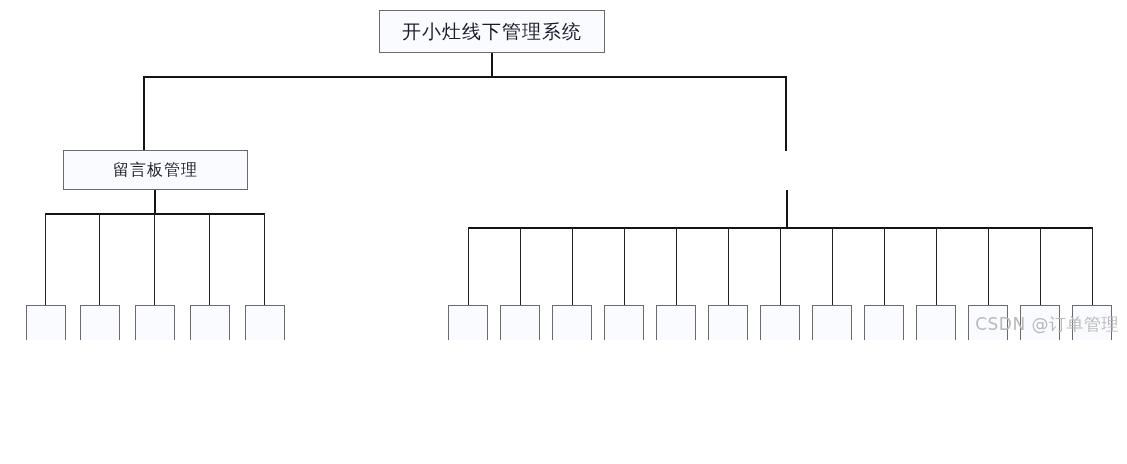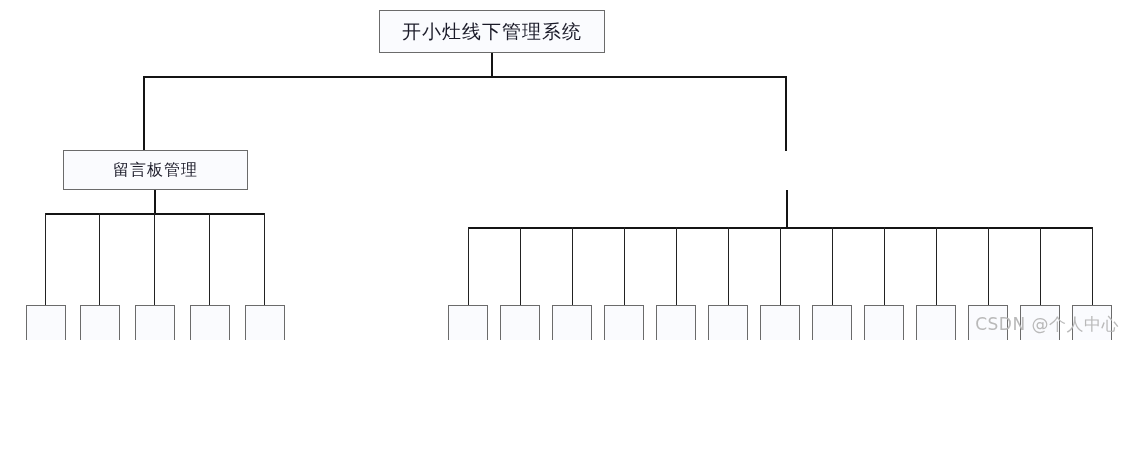--- a/index.html
+++ b/index.html
@@ -167,15 +167,15 @@
   <div class="node leaf" style="left:968px;  top:305px; width:40px; height:147px;">
     <span class="vtext">留言板管理</span>
   </div>
   <div class="node leaf" style="left:1020px; top:305px; width:40px; height:147px;">
     <span class="vtext">系统管理</span>
   </div>
   <div class="node leaf" style="left:1072px; top:305px; width:40px; height:147px;">
     <span class="vtext">订单管理</span>
   </div>
 
-  <div id="watermark">CSDN @个人中心</div>
+  <div id="watermark">CSDN @订单管理</div>
 
 </div>
 
 </body></html>

